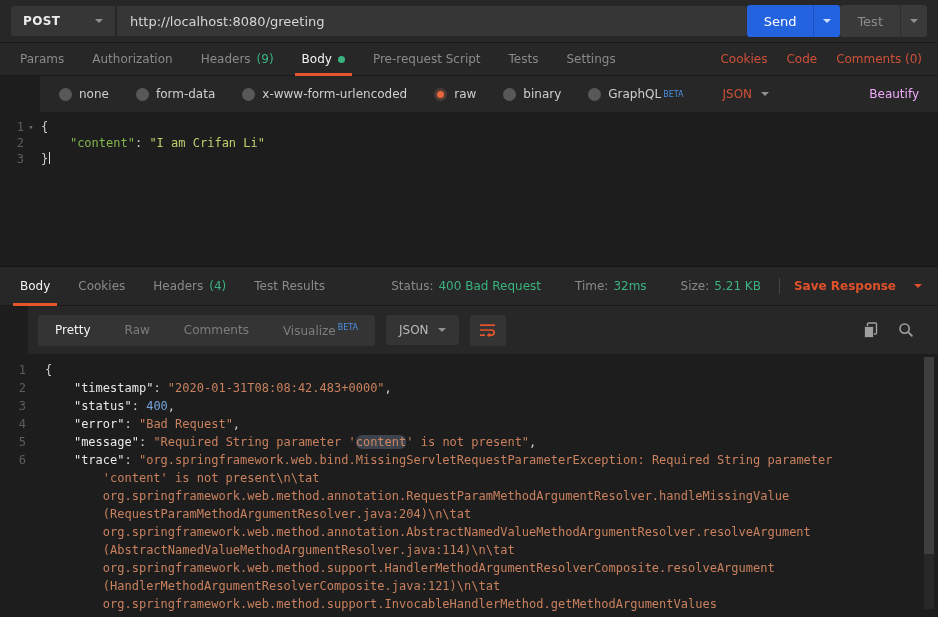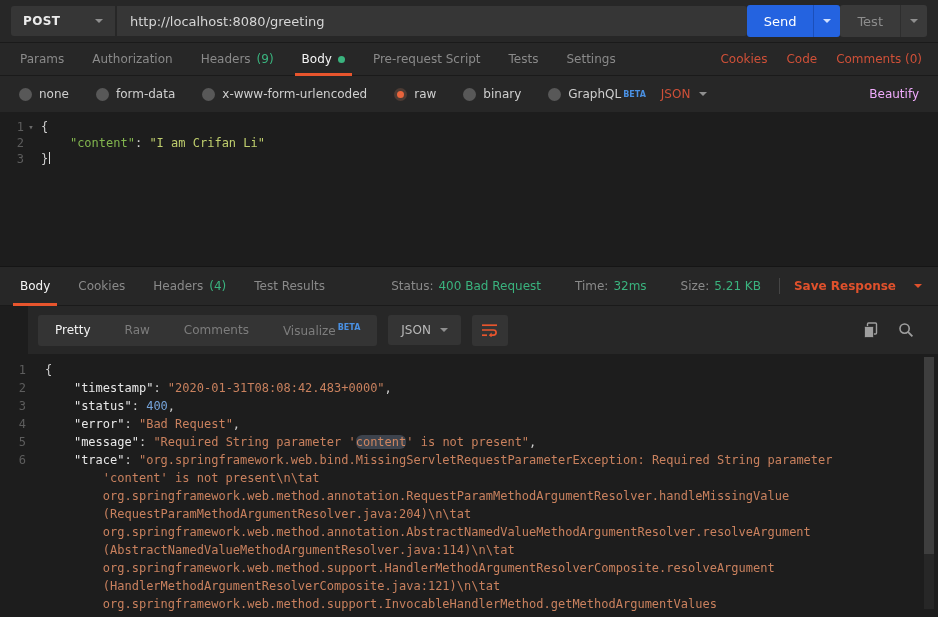--- a/index.html
+++ b/index.html
@@ -36,26 +36,26 @@
             display:flex; align-items:stretch; padding:0 6px; font-size:12px; }
   .tab { padding:0 14px; display:flex; align-items:center; gap:6px; color:#8a8a8a; position:relative; cursor:pointer; white-space:nowrap; }
   .tab.active { color:#f4f4f4; }
   .tab.active::after { content:""; position:absolute; left:7px; right:7px; bottom:-1px; height:3px; background:#e8552d; }
   .tab .count { color:#3ab37e; }
   .dot { width:7px; height:7px; border-radius:50%; background:#3ab37e; flex:none; }
   .links { margin-left:auto; display:flex; gap:19px; align-items:center; color:#cf5038; padding-right:10px; }
   .links .link { cursor:pointer; }
   
   .optrow { height:36px; flex:none; background:#272727; display:flex; align-items:center;
-            gap:12px; padding:0 19px; font-size:12px; color:#cfcfcf; }
+            gap:36px; padding:0 19px; font-size:12px; color:#cfcfcf;margin-left:40px; }
   .opt { display:flex; align-items:center; cursor:pointer; white-space:nowrap; }
   .radio { width:13px; height:13px; border-radius:50%; background:#585858; margin-right:7px; position:relative; flex:none; }
   .radio.sel { background:#4c3b34; }
   .radio.sel::after { content:""; position:absolute; left:3px; top:3px; right:3px; bottom:3px; border-radius:50%; background:#e8643c; }
-  sup.beta { color:#4a90e2; font-size:8px; font-weight:bold; margin-left:2px;text-align:right; }
+  sup.beta { color:#4a90e2; font-size:8px; font-weight:normal; margin-left:2px;text-align:right; }
   .jsonsel { display:flex; align-items:center; gap:9px; color:#cf5038; margin-left:3px; cursor:pointer; }
   .beautify { margin-left:auto; color:#f0abfc; cursor:pointer; }
   
   .editor { background:#1d1d1d; font-family:"DejaVu Sans Mono","Liberation Mono",monospace;
             font-size:12px; color:#d8d8d8; }
   .req-editor { height:154px; flex:none; padding-top:7px; }
   .resp-editor { flex:1; padding-top:7px; position:relative; overflow:hidden; }
   .code-row { display:flex; white-space:pre; }
   .req-editor .code-row { line-height:16px; }
   .resp-editor .code-row { line-height:18px; }

